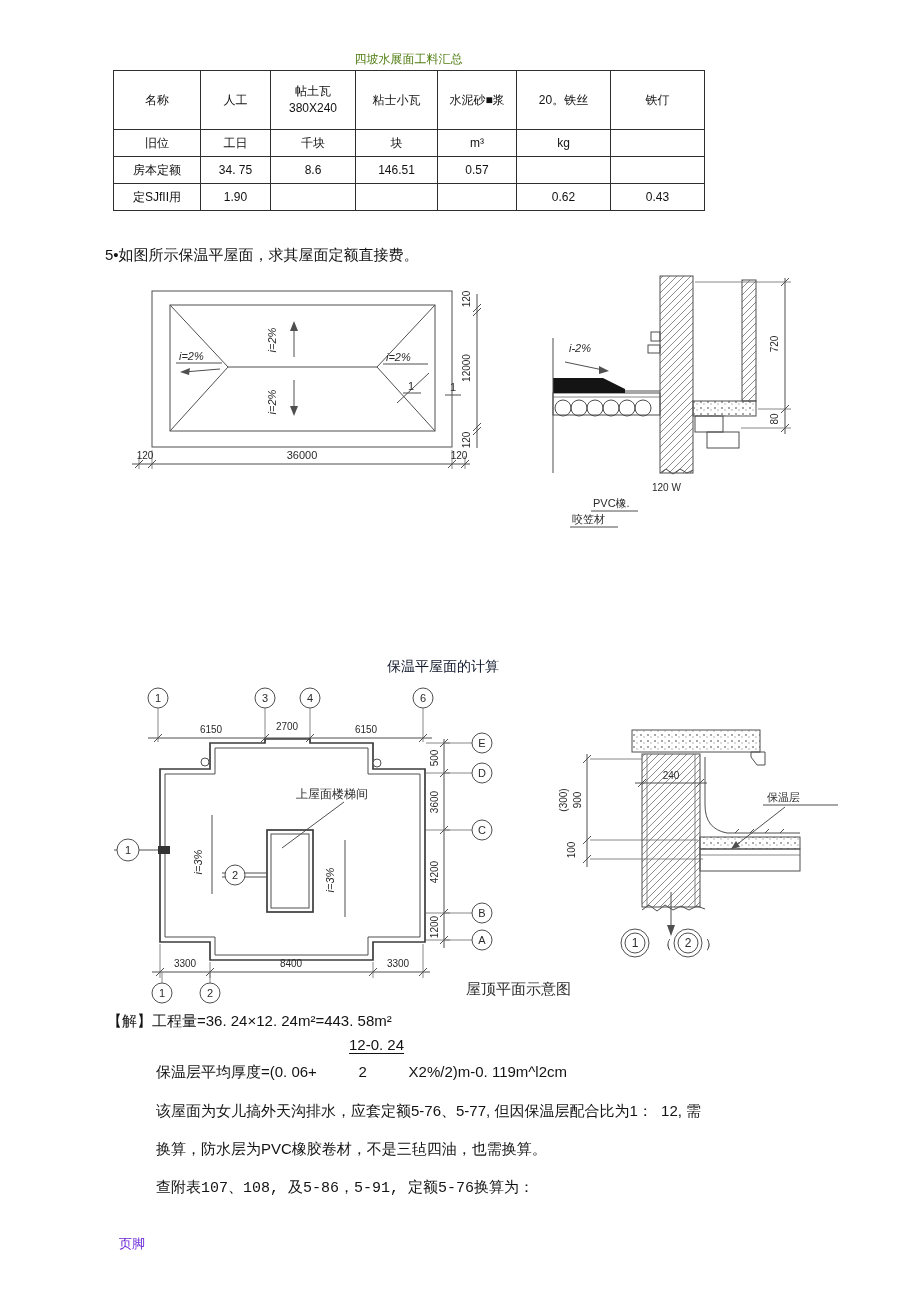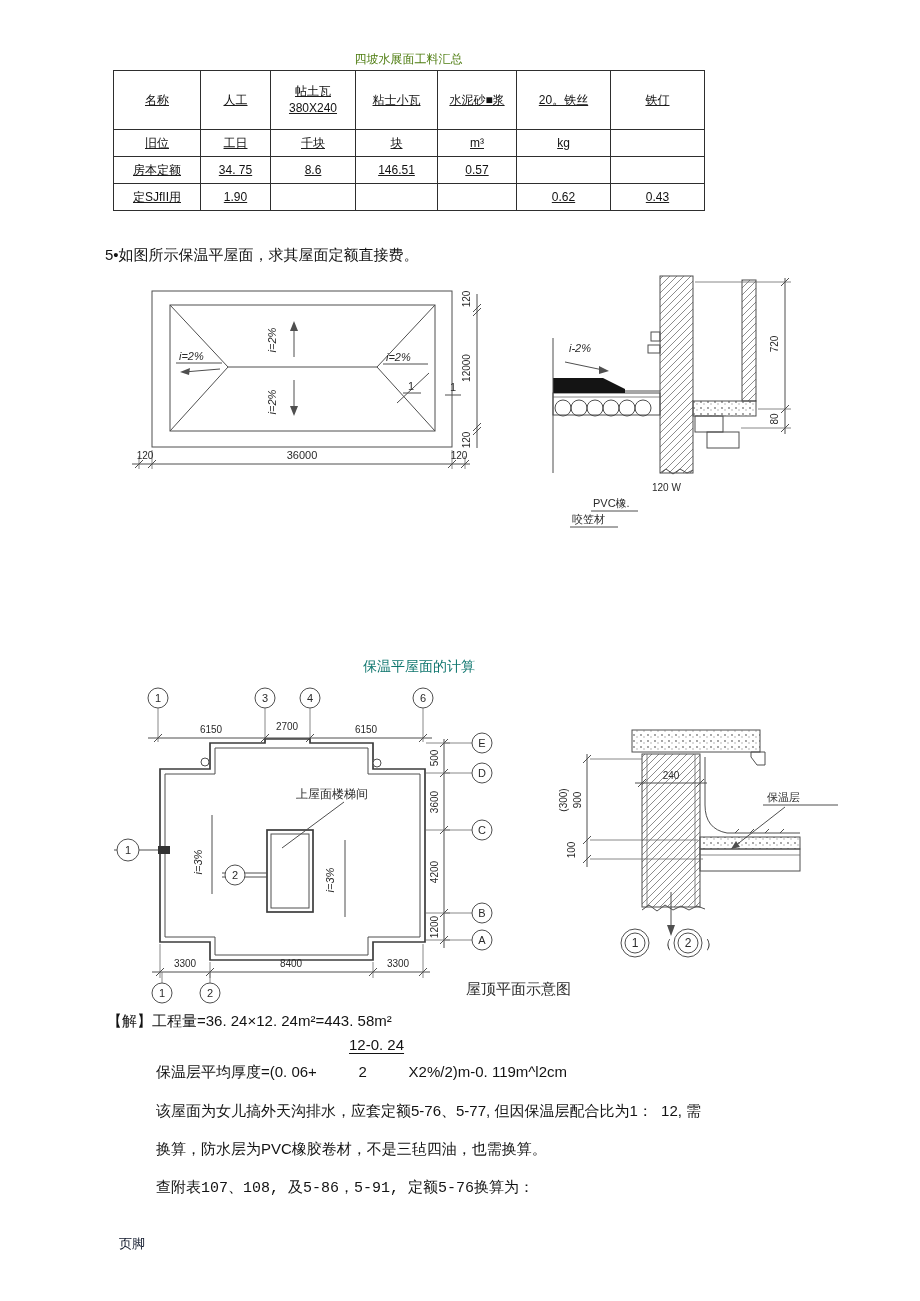--- a/index.html
+++ b/index.html
@@ -1,30 +1,30 @@
 <!DOCTYPE html>
 <html><head>
 <meta charset="utf-8">
 <style>
   html,body{margin:0;padding:0;background:#e8e8e8;}
   .doc{position:relative;width:920px;height:1301px;background:#ffffff;margin:0 auto;
        font-family:"Liberation Sans","DejaVu Sans",sans-serif;color:#1d1d1d;overflow:hidden;}
   .abs{position:absolute;}
   
   .tbl-title{width:591px;text-align:center;font-size:12px;color:#4d7c0f;line-height:22px;}
-  table.mat{border-collapse:collapse;table-layout:fixed;width:591px;text-decoration:underline;}
+  table.mat{border-collapse:collapse;table-layout:fixed;width:591px;}
   table.mat th,table.mat td{border:1px solid #2e2e2e;text-align:center;vertical-align:middle;
        font-size:12px;font-weight:normal;color:#111;padding:0;overflow:hidden;}
   table.mat th{height:58px;white-space:pre-line;line-height:17px;}
   table.mat td{height:26px;}
   
   .line{font-size:15px;color:#131313;white-space:pre;text-align:right;}
   .underline{text-decoration:underline;text-underline-offset:3px;}
   .small{font-size:13px;}
-  .sec-title{font-size:14px;color:#0f766e;}
+  .sec-title{font-size:14px;color:#0f172a;margin-left:24px;}
   
   svg text{font-family:"Liberation Sans","DejaVu Sans",sans-serif;fill:#2a2a2a;}
   .ln{stroke:#4f4f4f;stroke-width:1;fill:none;}
   .lnb{stroke:#3d3d3d;stroke-width:1.7;fill:none;}
   .lnt{stroke:#6a6a6a;stroke-width:0.8;fill:none;}
   .fillwh{fill:#ffffff;}
 </style>
 </head>
 <body>
 
@@ -406,15 +406,15 @@
     </g>
   </svg>
 
   <div class="abs line" style="left:107px;top:1012px;">【解】工程量=36. 24×12. 24m²=443. 58m²</div>
   <div class="abs line underline" style="left:349px;top:1036px;">12-0. 24</div>
   <div class="abs line" style="left:156px;top:1063px;">保温层平均厚度=(0. 06+          2          X2%/2)m-0. 119m^l2cm</div>
   <div class="abs line" style="left:156px;top:1102px;">该屋面为女儿搞外天沟排水，应套定额5-76、5-77, 但因保温层配合比为1：  12, 需</div>
   <div class="abs line" style="left:156px;top:1140px;">换算，防水层为PVC橡胶卷材，不是三毡四油，也需换算。</div>
   <div class="abs line" style="left:156px;top:1178px;font-family:Liberation Mono, monospace;">查附表107、108, 及5-86，5-91, 定额5-76换算为：</div>
 
-  <div class="abs small" style="left:119px;top:1235px;color:#0f172a;">页脚</div>
+  <div class="abs small" style="left:119px;top:1235px;color:#6d28d9;">页脚</div>
 
 </div>
 
 </body></html>

